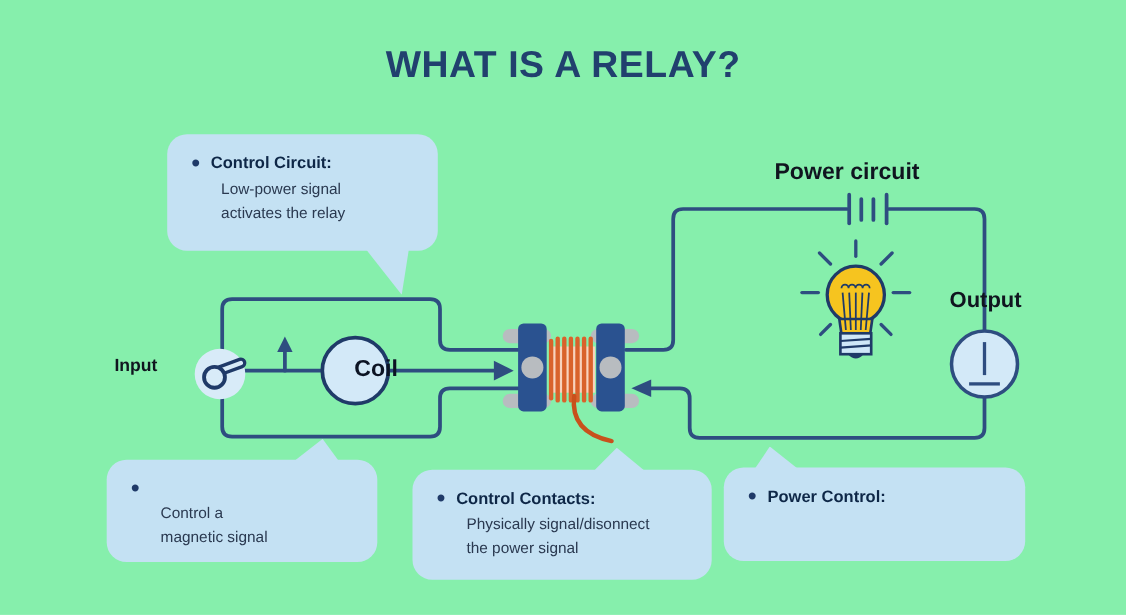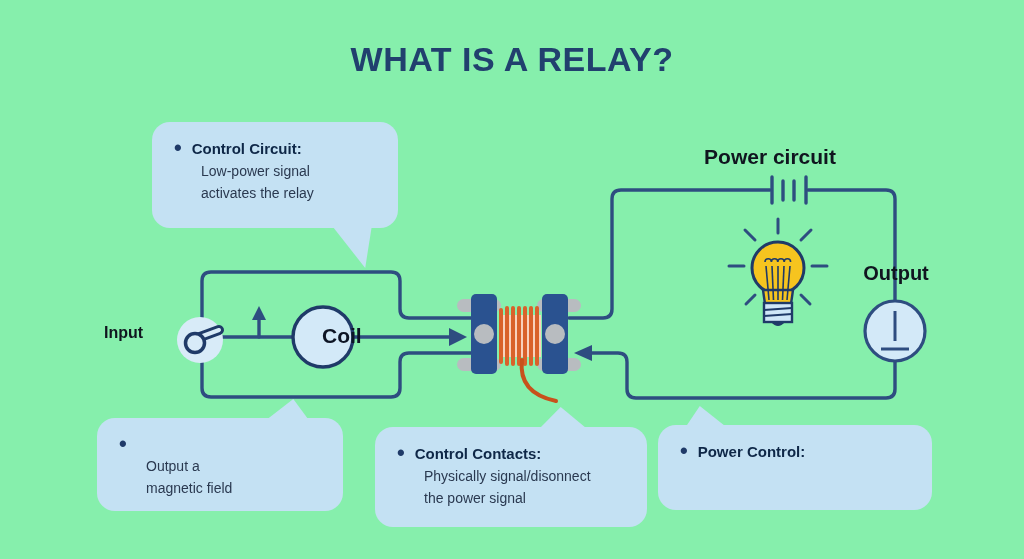--- a/index.html
+++ b/index.html
@@ -160,22 +160,22 @@
     </div>
     <div class="c-line">Low-power signal</div>
     <div class="c-line">activates the relay</div>
   </div>
 
   <div class="tail tail-coilbox"></div>
   <div class="callout box-coil">
     <div class="row">
       <span class="bullet">•</span>
     </div>
-    <div class="c-line">Output a</div>
-    <div class="c-line">magnetic field</div>
+    <div class="c-line">Control a</div>
+    <div class="c-line">magnetic signal</div>
   </div>
 
   <div class="tail tail-contacts"></div>
   <div class="callout box-contacts">
     <div class="row">
       <span class="bullet">•</span>
       <span class="c-title">Control Contacts:</span>
     </div>
     <div class="c-line">Physically signal/disonnect</div>
     <div class="c-line">the power signal</div>

